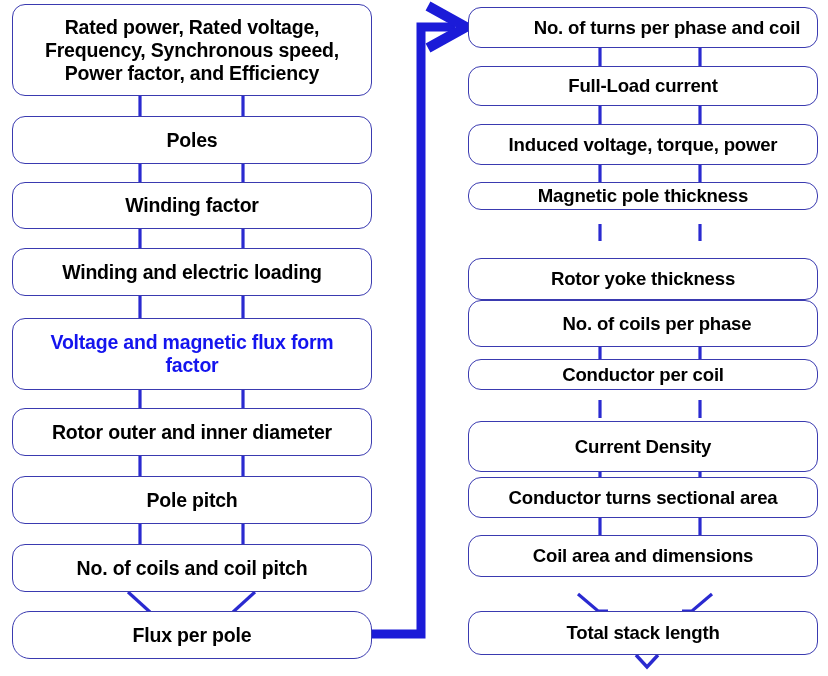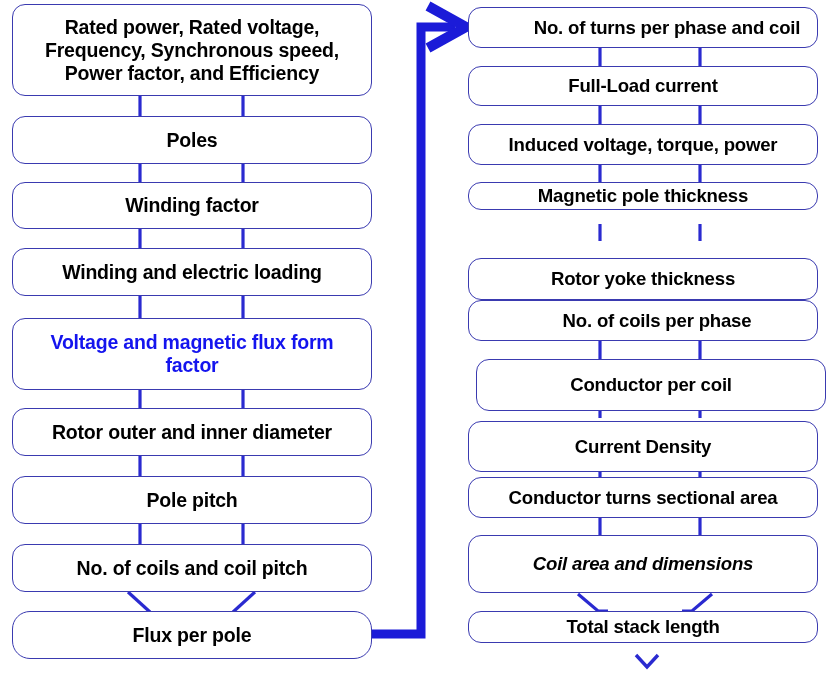--- a/index.html
+++ b/index.html
@@ -186,33 +186,33 @@
     </div>
     <div class="node" style="top:124px; height:41px;">
       <span>Induced voltage, torque, power</span>
     </div>
     <div class="node" style="top:182px; height:28px;">
       <span>Magnetic pole thickness</span>
     </div>
     <div class="node" style="top:241px; height:42px;margin-top:17px;">
       <span>Rotor yoke thickness</span>
     </div>
-    <div class="node" style="top:300px; height:41px;padding-left:28px;">
+    <div class="node" style="top:300px; height:47px;padding-left:28px;">
       <span>No. of coils per phase</span>
     </div>
-    <div class="node" style="top:359px; height:52px;margin-left:8px;">
+    <div class="node" style="top:359px; height:31px;">
       <span>Conductor per coil</span>
     </div>
     <div class="node" style="top:403px; height:51px;margin-top:18px;">
       <span>Current Density</span>
     </div>
     <div class="node" style="top:477px; height:41px;">
       <span>Conductor turns sectional area</span>
     </div>
-    <div class="node" style="top:535px; height:58px;font-style:italic;">
+    <div class="node" style="top:535px; height:42px;">
       <span>Coil area and dimensions</span>
     </div>
-    <div class="node" style="top:611px; height:32px;">
+    <div class="node" style="top:611px; height:44px;">
       <span>Total stack length</span>
     </div>
   </div>
 
 </div>
 
 </body></html>

